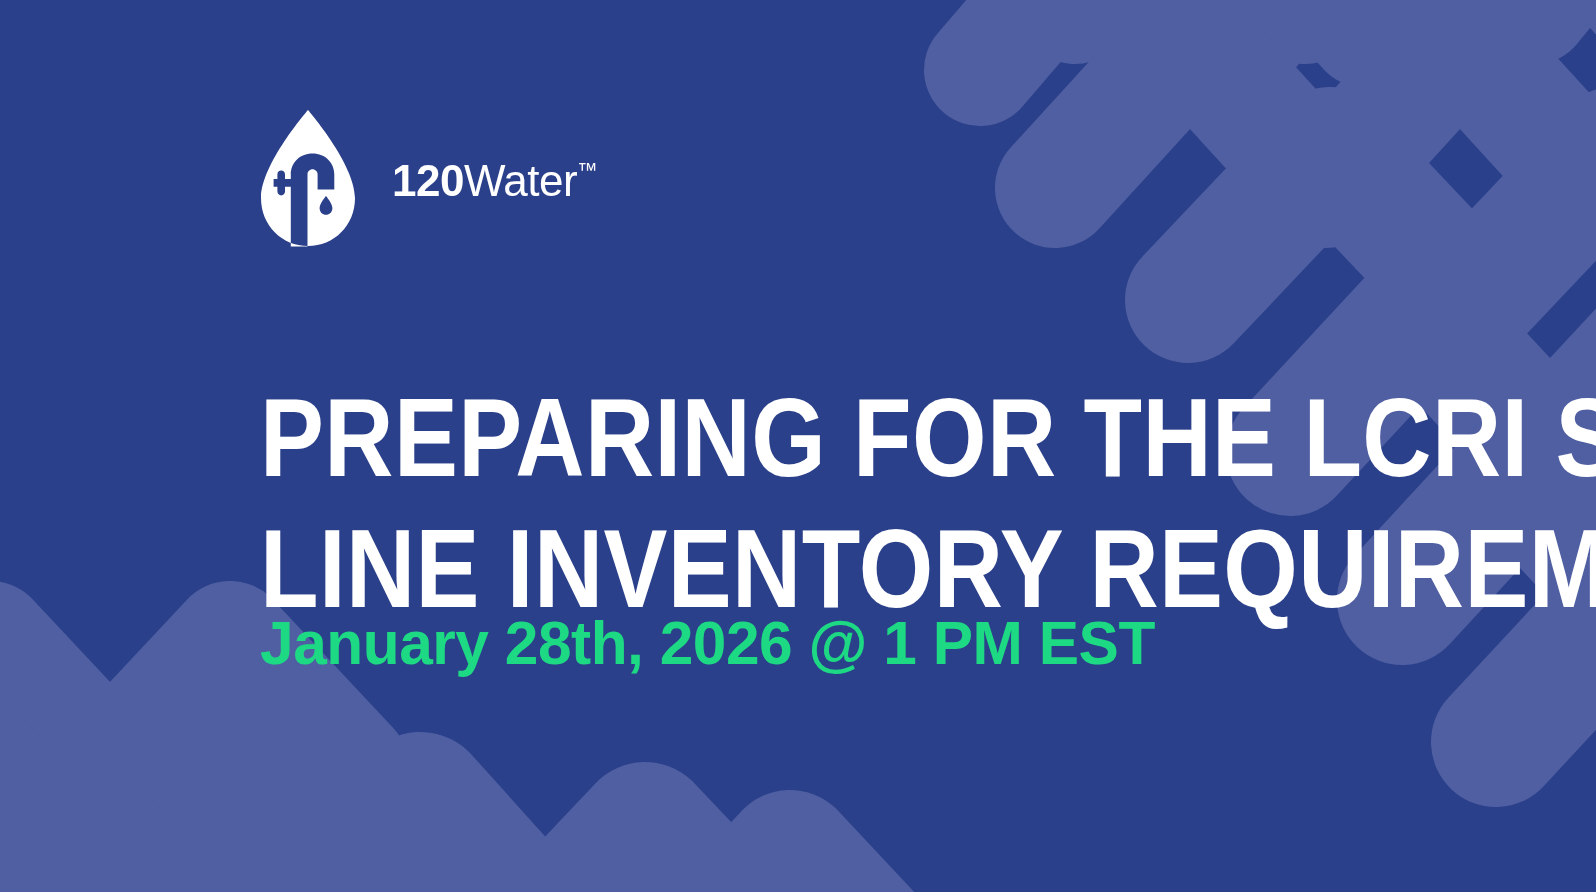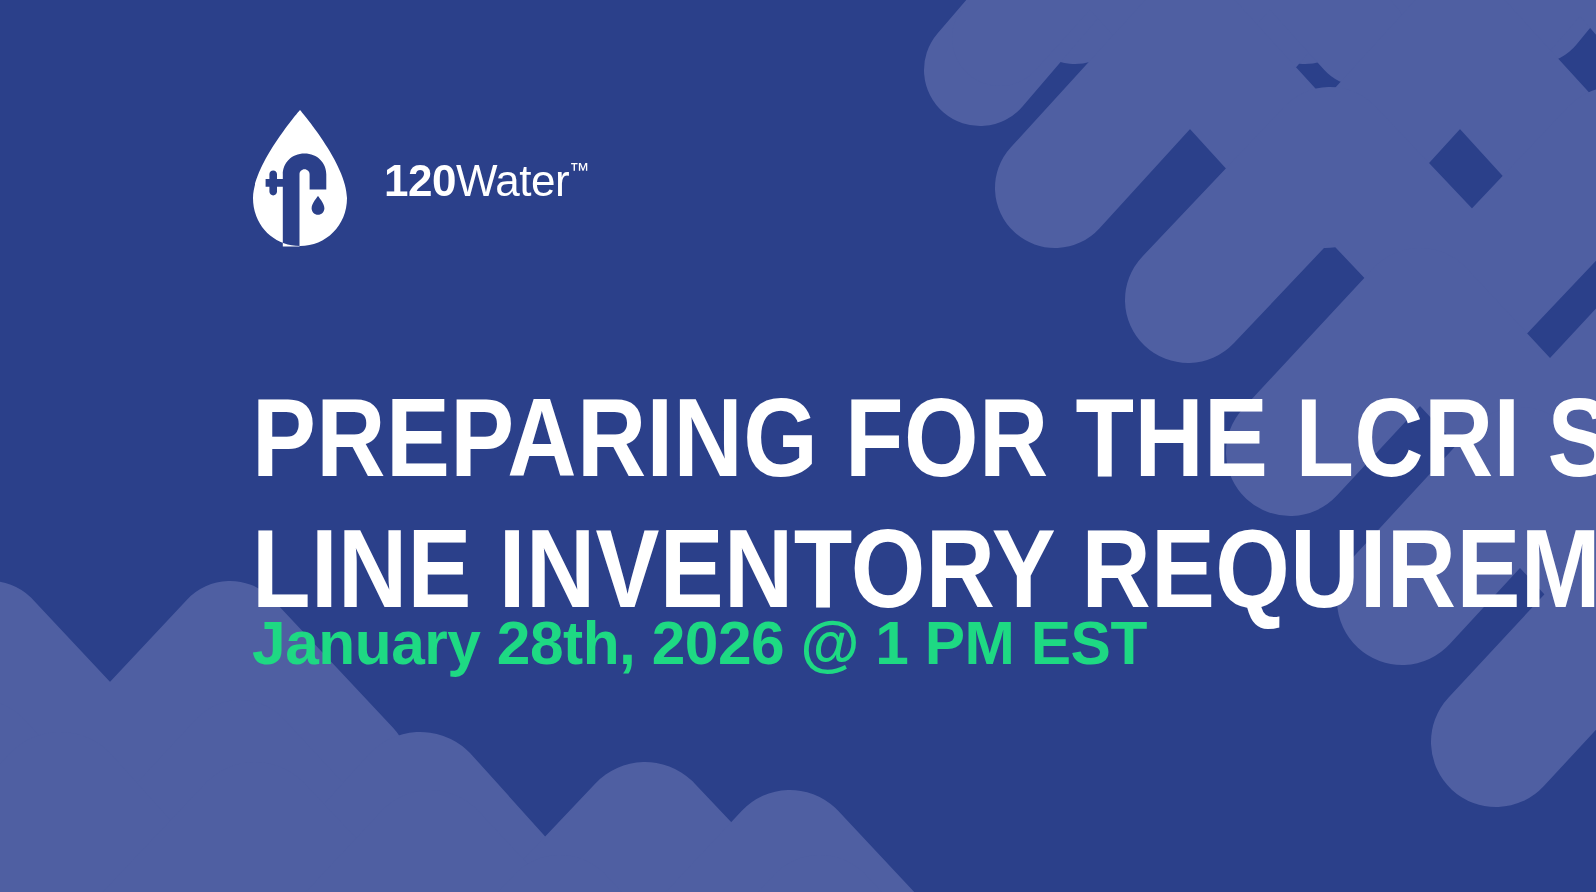--- a/index.html
+++ b/index.html
@@ -22,20 +22,21 @@
     inset: 0;
     width: 1596px;
     height: 892px;
     display: block;
     pointer-events: none;
   }
   #content {
     position: absolute;
     inset: 0;
     z-index: 3;
+    margin-left: 8px;
   }
 
   
   .logo-lockup {
     position: absolute;
     left: 252px;
     top: 108px;
     display: flex;
     align-items: center;
     gap: 36px;

